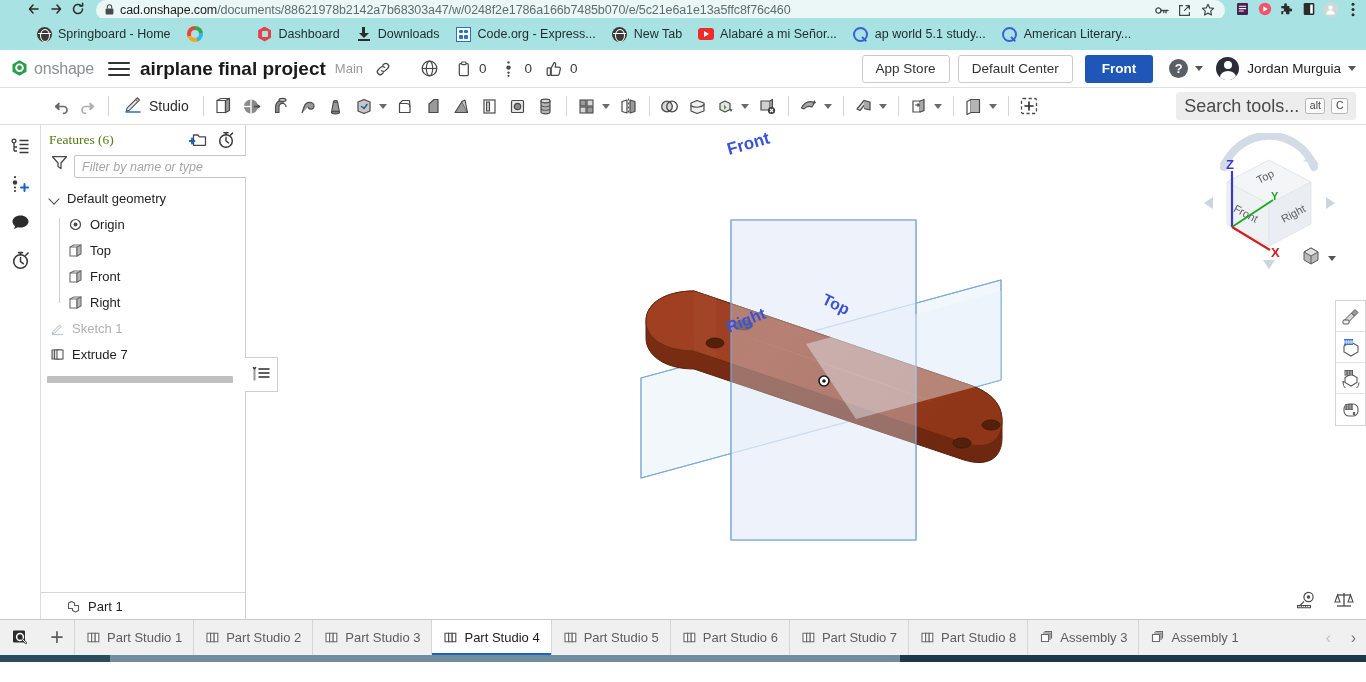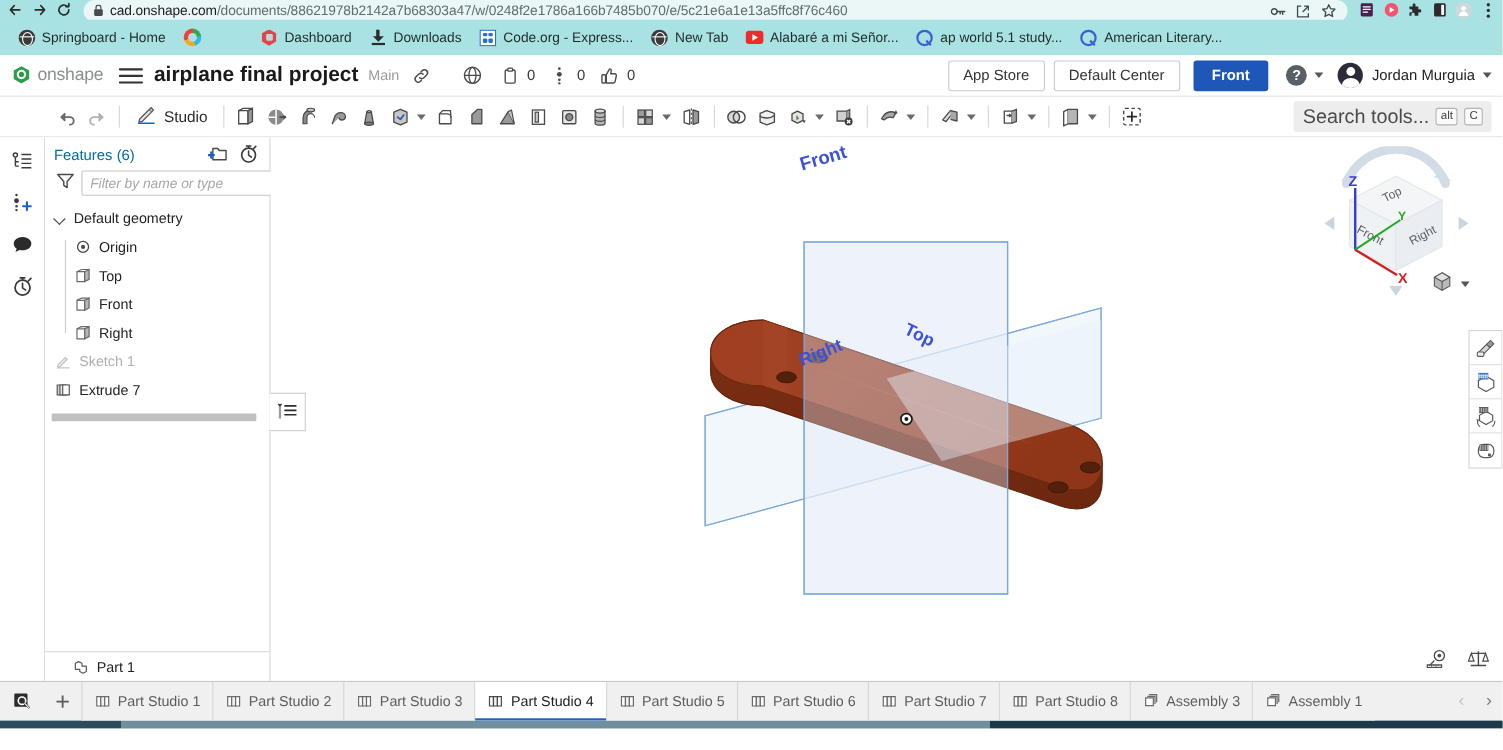--- a/index.html
+++ b/index.html
@@ -3,21 +3,21 @@
 <meta charset="utf-8">
 <style>
   * { box-sizing: border-box; margin: 0; padding: 0; }
   html, body {
     width: 1366px; height: 682px;
     font-family: "Liberation Sans", sans-serif;
     overflow: hidden; background: #fff;
   }
 
   
-  #browser-chrome { width: 1366px; background: #a9e2e2; }
+  #browser-chrome { width: 1366px; background: #a9e2e2; padding-left: 20px; }
 
   #url-row {
     height: 18px; display: flex; align-items: center;
     padding: 0 6px; gap: 6px; background: #a9e2e2;
     position: relative; overflow: hidden;
   }
   .nav-btn {
     width: 16px; height: 16px; display: flex; align-items: center;
     justify-content: center; color: #2b2b2b; font-size: 13px;
     flex: 0 0 auto;
@@ -232,24 +232,24 @@
   
   #feature-panel {
     width: 205px; flex: 0 0 205px; background: #fff;
     border-right: 1px solid #cfcfcf; display: flex; flex-direction: column;
     position: relative;
   }
   #ft-header {
     height: 30px; display: flex; align-items: center; padding: 0 8px;
     gap: 6px;
   }
-  #ft-title { font-size: 13.5px; color: #0369a1; flex: 1 1 auto; }
+  #ft-title { font-size: 13.5px; color: #4d7c0f; flex: 1 1 auto; font-family: Liberation Serif, serif; }
   .ft-hdr-ic { width: 22px; height: 22px; display:flex; align-items:center; justify-content:center; color:#444; }
   #ft-filter-row {
-    display: flex; align-items: center; gap: 6px; padding: 0 8px 6px 10px;
+    display: flex; align-items: flex-start; gap: 6px; padding: 0 8px 6px 10px;
   }
   #filter-input {
     flex: 1 1 auto; height: 23px; border: 1px solid #c6c6c6; border-radius: 2px;
     padding: 0 7px; font-size: 12.5px; font-style: italic; color: #999;
     font-family: "Liberation Sans", sans-serif; background: #fff;
   }
   #filter-input::placeholder { color: #a6a6a6; font-style: italic; }
   #ft-tree { flex: 0 0 auto; padding-top: 1px; }
   .tree-row {
     height: 26px; display: flex; align-items: center; gap: 7px;

